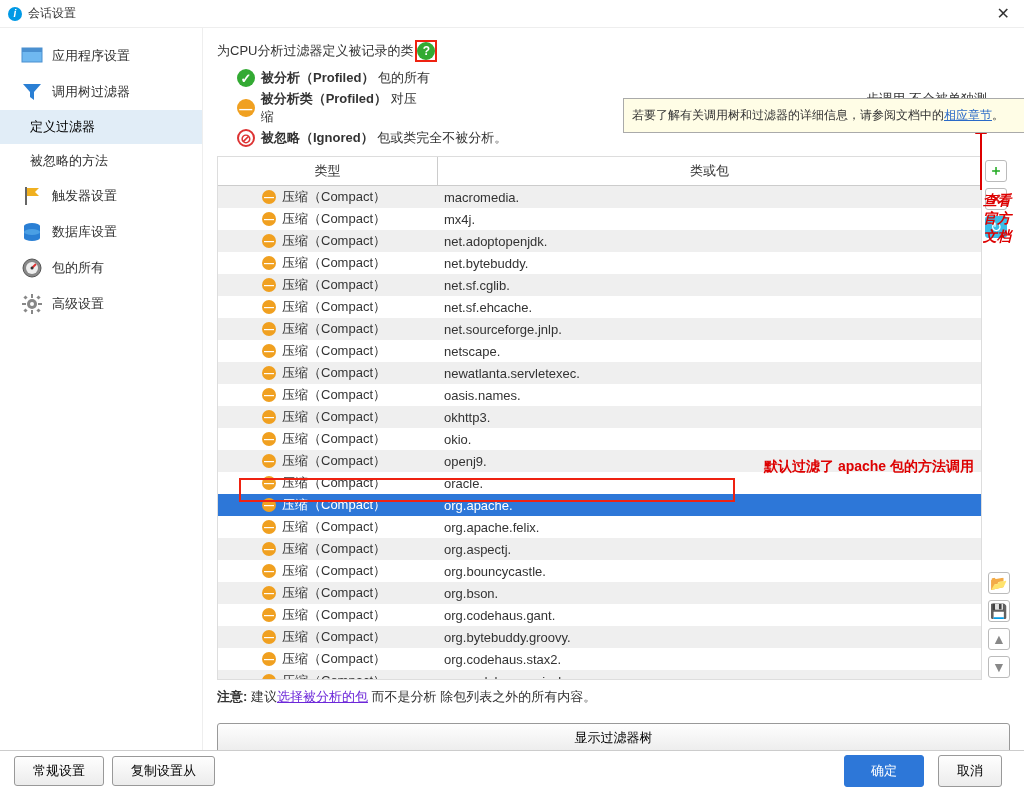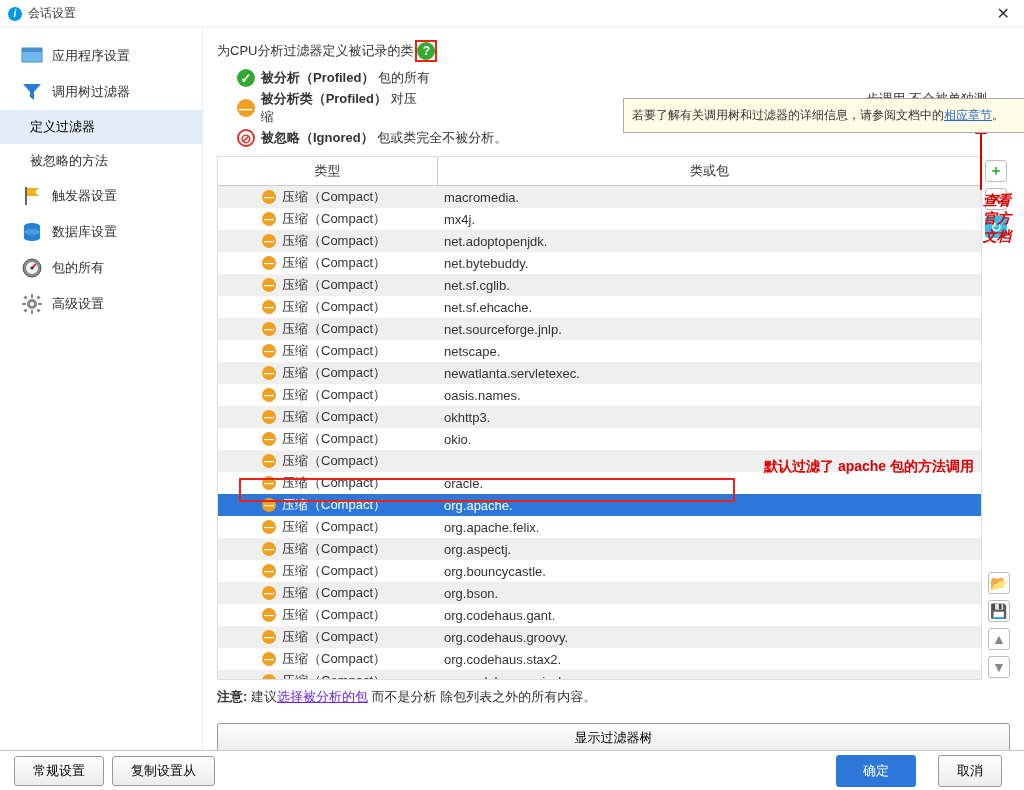--- a/index.html
+++ b/index.html
@@ -42,21 +42,21 @@
 .td2{flex:1;padding-left:6px;}
 .sel-box{position:absolute;border:2px solid #e21;pointer-events:none;}
 .side-btns{width:28px;display:flex;flex-direction:column;align-items:center;padding-top:4px;gap:6px;}
 .sbtn{width:22px;height:22px;border:1px solid #bbb;border-radius:3px;display:flex;align-items:center;justify-content:center;background:#fff;cursor:pointer;font-size:14px;}
 .note{margin-top:8px;font-size:13px;}
 .note a{color:#6d28d9;text-decoration:underline;margin-top:39px;}
 .show-tree{margin-top:17px;padding:5px 14px;border:1px solid #999;background:linear-gradient(#fefefe,#ececec);border-radius:3px;cursor:pointer;font-size:13px;display:inline-block;}
 .footer{height:40px;border-top:1px solid #ccc;display:flex;align-items:center;padding:0 14px;}
 .fbtn{padding:5px 18px;border:1px solid #999;border-radius:3px;background:linear-gradient(#fefefe,#ececec);cursor:pointer;font-size:13px;margin-right:8px;}
 .fbtn.primary{background:#2d77d8;color:#fff;border-color:#2d77d8;padding:6px 26px;}
-.right-btns{margin-left:auto;display:flex;gap:14px;}
+.right-btns{margin-left:auto;display:flex;gap:6px;}
 svg{display:block;}
 </style>
 </head>
 <body>
 
 <div class="titlebar">
   <span class="icon-app">i</span>
   <span class="title">会话设置</span>
   <span class="close">✕</span>
 </div>
@@ -264,20 +264,21 @@
                 <span class="bullet">—</span>
                 <span>压缩（Compact）</span>
               </div>
               <div class="td2">okio.</div>
             </div>
             <div class="trow">
               <div class="td1">
                 <span class="bullet">—</span>
                 <span>压缩（Compact）</span>
               </div>
+              <div class="td2">openj9.</div>
             </div>
             <div class="trow">
               <div class="td1">
                 <span class="bullet">—</span>
                 <span>压缩（Compact）</span>
               </div>
               <div class="td2">oracle.</div>
             </div>
             <div class="trow selected">
               <div class="td1">
@@ -319,21 +320,21 @@
                 <span class="bullet">—</span>
                 <span>压缩（Compact）</span>
               </div>
               <div class="td2">org.codehaus.gant.</div>
             </div>
             <div class="trow">
               <div class="td1">
                 <span class="bullet">—</span>
                 <span>压缩（Compact）</span>
               </div>
-              <div class="td2">org.codehaus.groovy.</div>
+              <div class="td2">org.bytebuddy.groovy.</div>
             </div>
             <div class="trow">
               <div class="td1">
                 <span class="bullet">—</span>
                 <span>压缩（Compact）</span>
               </div>
               <div class="td2">org.codehaus.stax2.</div>
             </div>
             <div class="trow">
               <div class="td1">

